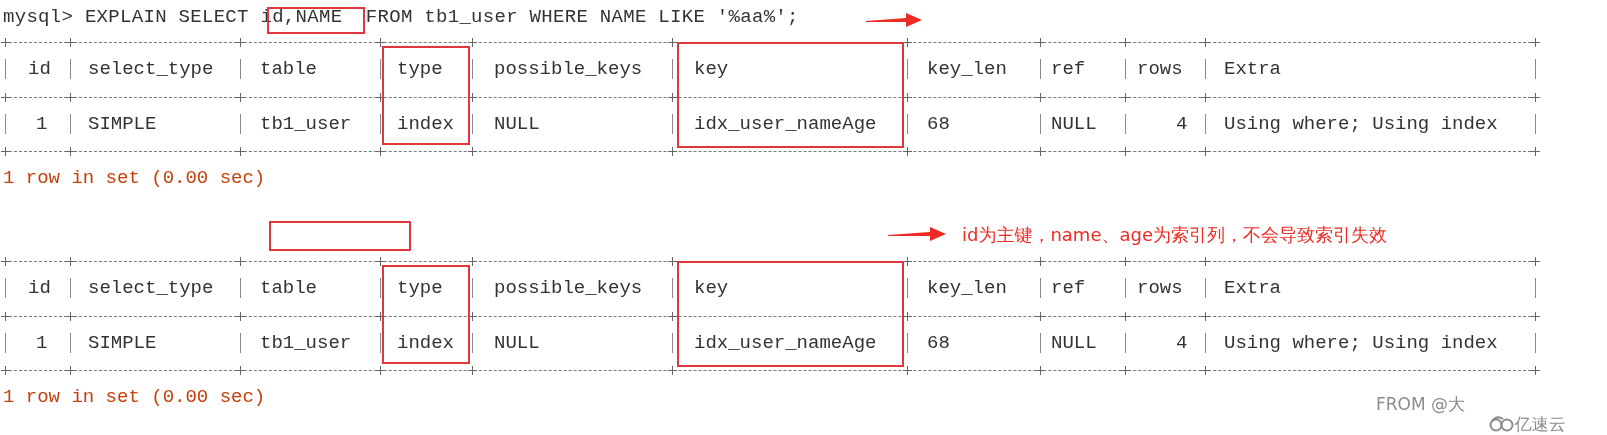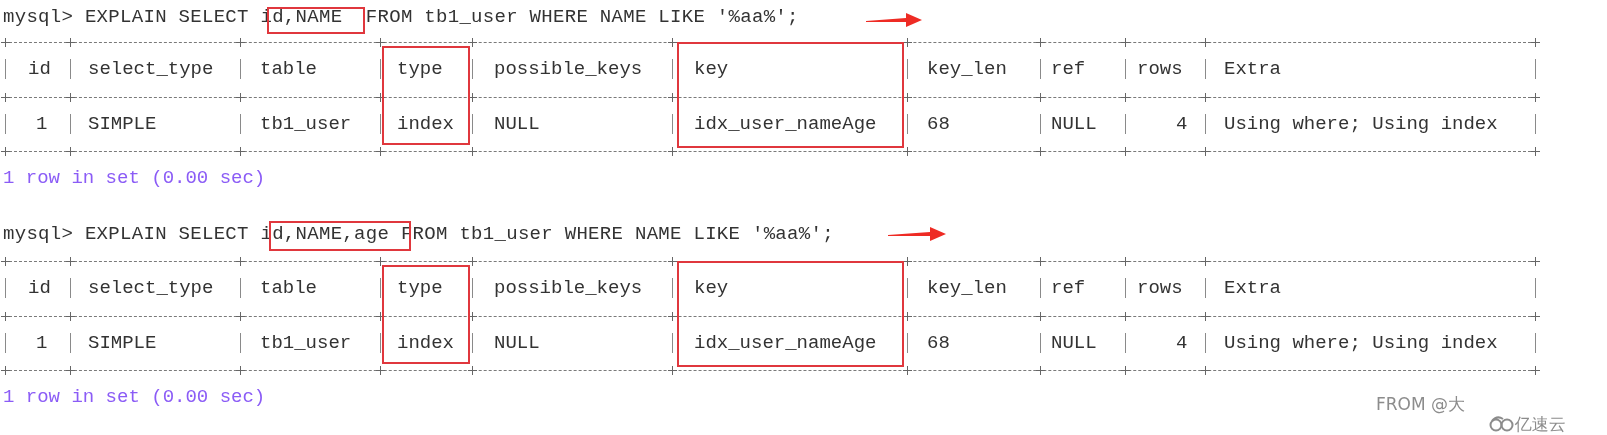--- a/index.html
+++ b/index.html
@@ -6,21 +6,21 @@
     body { width:1607px; height:435px; position:relative; overflow:hidden;
            font-family:"Liberation Mono","DejaVu Sans Mono",monospace; color:#3a3a3a; }
     .block { position:absolute; left:0; width:1343px; height:210px; }
     .cmd { position:absolute; left:3px; top:6px; font-size:19px; letter-spacing:0.3px; white-space:pre; color:#333; }
     .hline { position:absolute; left:4px; width:1532px; height:0; border-top:1px dashed #7a7a7a; }
     .plus { position:absolute; width:9px; height:9px; margin-left:-4px; margin-top:-4px; }
     .plus::before { content:""; position:absolute; left:0; top:4px; width:9px; height:1px; background:#666; }
     .plus::after { content:""; position:absolute; left:4px; top:0; width:1px; height:9px; background:#666; }
     .vbar { position:absolute; width:1px; height:20px; background:#8a8a8a; margin-top:-10px; }
     .cell { position:absolute; font-size:19px; white-space:pre; color:#333; line-height:22px; }
-    .footer { position:absolute; left:3px; font-size:19px; white-space:pre; color:#8b5cf6; }
+    .footer { position:absolute; left:3px; font-size:19px; white-space:pre; color:#c2410c; }
     .hl { position:absolute; border:2.5px solid #e0373d; box-sizing:border-box; }
     .anno { position:absolute; font-family:"DejaVu Sans","Liberation Sans",sans-serif; font-size:18px; color:#ee2b24; white-space:pre; }
     .arrow { position:absolute; }
     .watermark { position:absolute; left:1376px; top:393px; font-family:"DejaVu Sans","Liberation Sans",sans-serif; font-size:17px; color:#8c8c8c; white-space:pre; }
     .wm-logo { position:absolute; left:1478px; top:393px; font-family:"DejaVu Sans","Liberation Sans",sans-serif; font-size:17px; color:#8c8c8c; white-space:pre; }
   </style>
 </head>
 <body>
 
 <div class="block" style="top:0px;">
@@ -124,26 +124,26 @@
     <span class="cell" style="left:1224px;top:113px">Using where; Using index</span>
   </div>
 
   <div class="hl" style="left:382px; top:46px; width:88px; height:99px;"></div>
   <div class="hl" style="left:677px; top:42px; width:227px; height:106px;"></div>
 
   <div class="footer" style="top:167px;">1 row in set (0.00 sec)</div>
 </div>
 
 <div class="block" style="top:219px;">
-  <div class="cmd" style="top:4px;"><span>mysql&gt; </span><span>EXPLAIN SELECT </span><span>id,NAME,age</span><span> FROM tb1_user WHERE NAME LIKE '%aa%';</span></div>
   <div class="hl" style="left:269px; top:2px; width:142px; height:30px;"></div>
 
   <svg class="arrow" style="left:888px; top:7px;" width="58" height="16" viewBox="0 0 58 16">
     <polygon points="0,9 42,6 42,1 58,8 42,15 42,10 0,10" fill="#ee2b24"></polygon>
   </svg>
+  <div class="anno" style="left:962px; top:4px;">id为主键，name、age为索引列，不会导致索引失效</div>
 
   <div class="hline" style="top:42px;"></div>
   <div class="hline" style="top:97px;"></div>
   <div class="hline" style="top:151px;"></div>
 
   <div>
     <div class="plus" style="left:5px;top:42px"></div>
       <div class="plus" style="left:70px;top:42px"></div>
       <div class="plus" style="left:240px;top:42px"></div>
       <div class="plus" style="left:380px;top:42px"></div>

